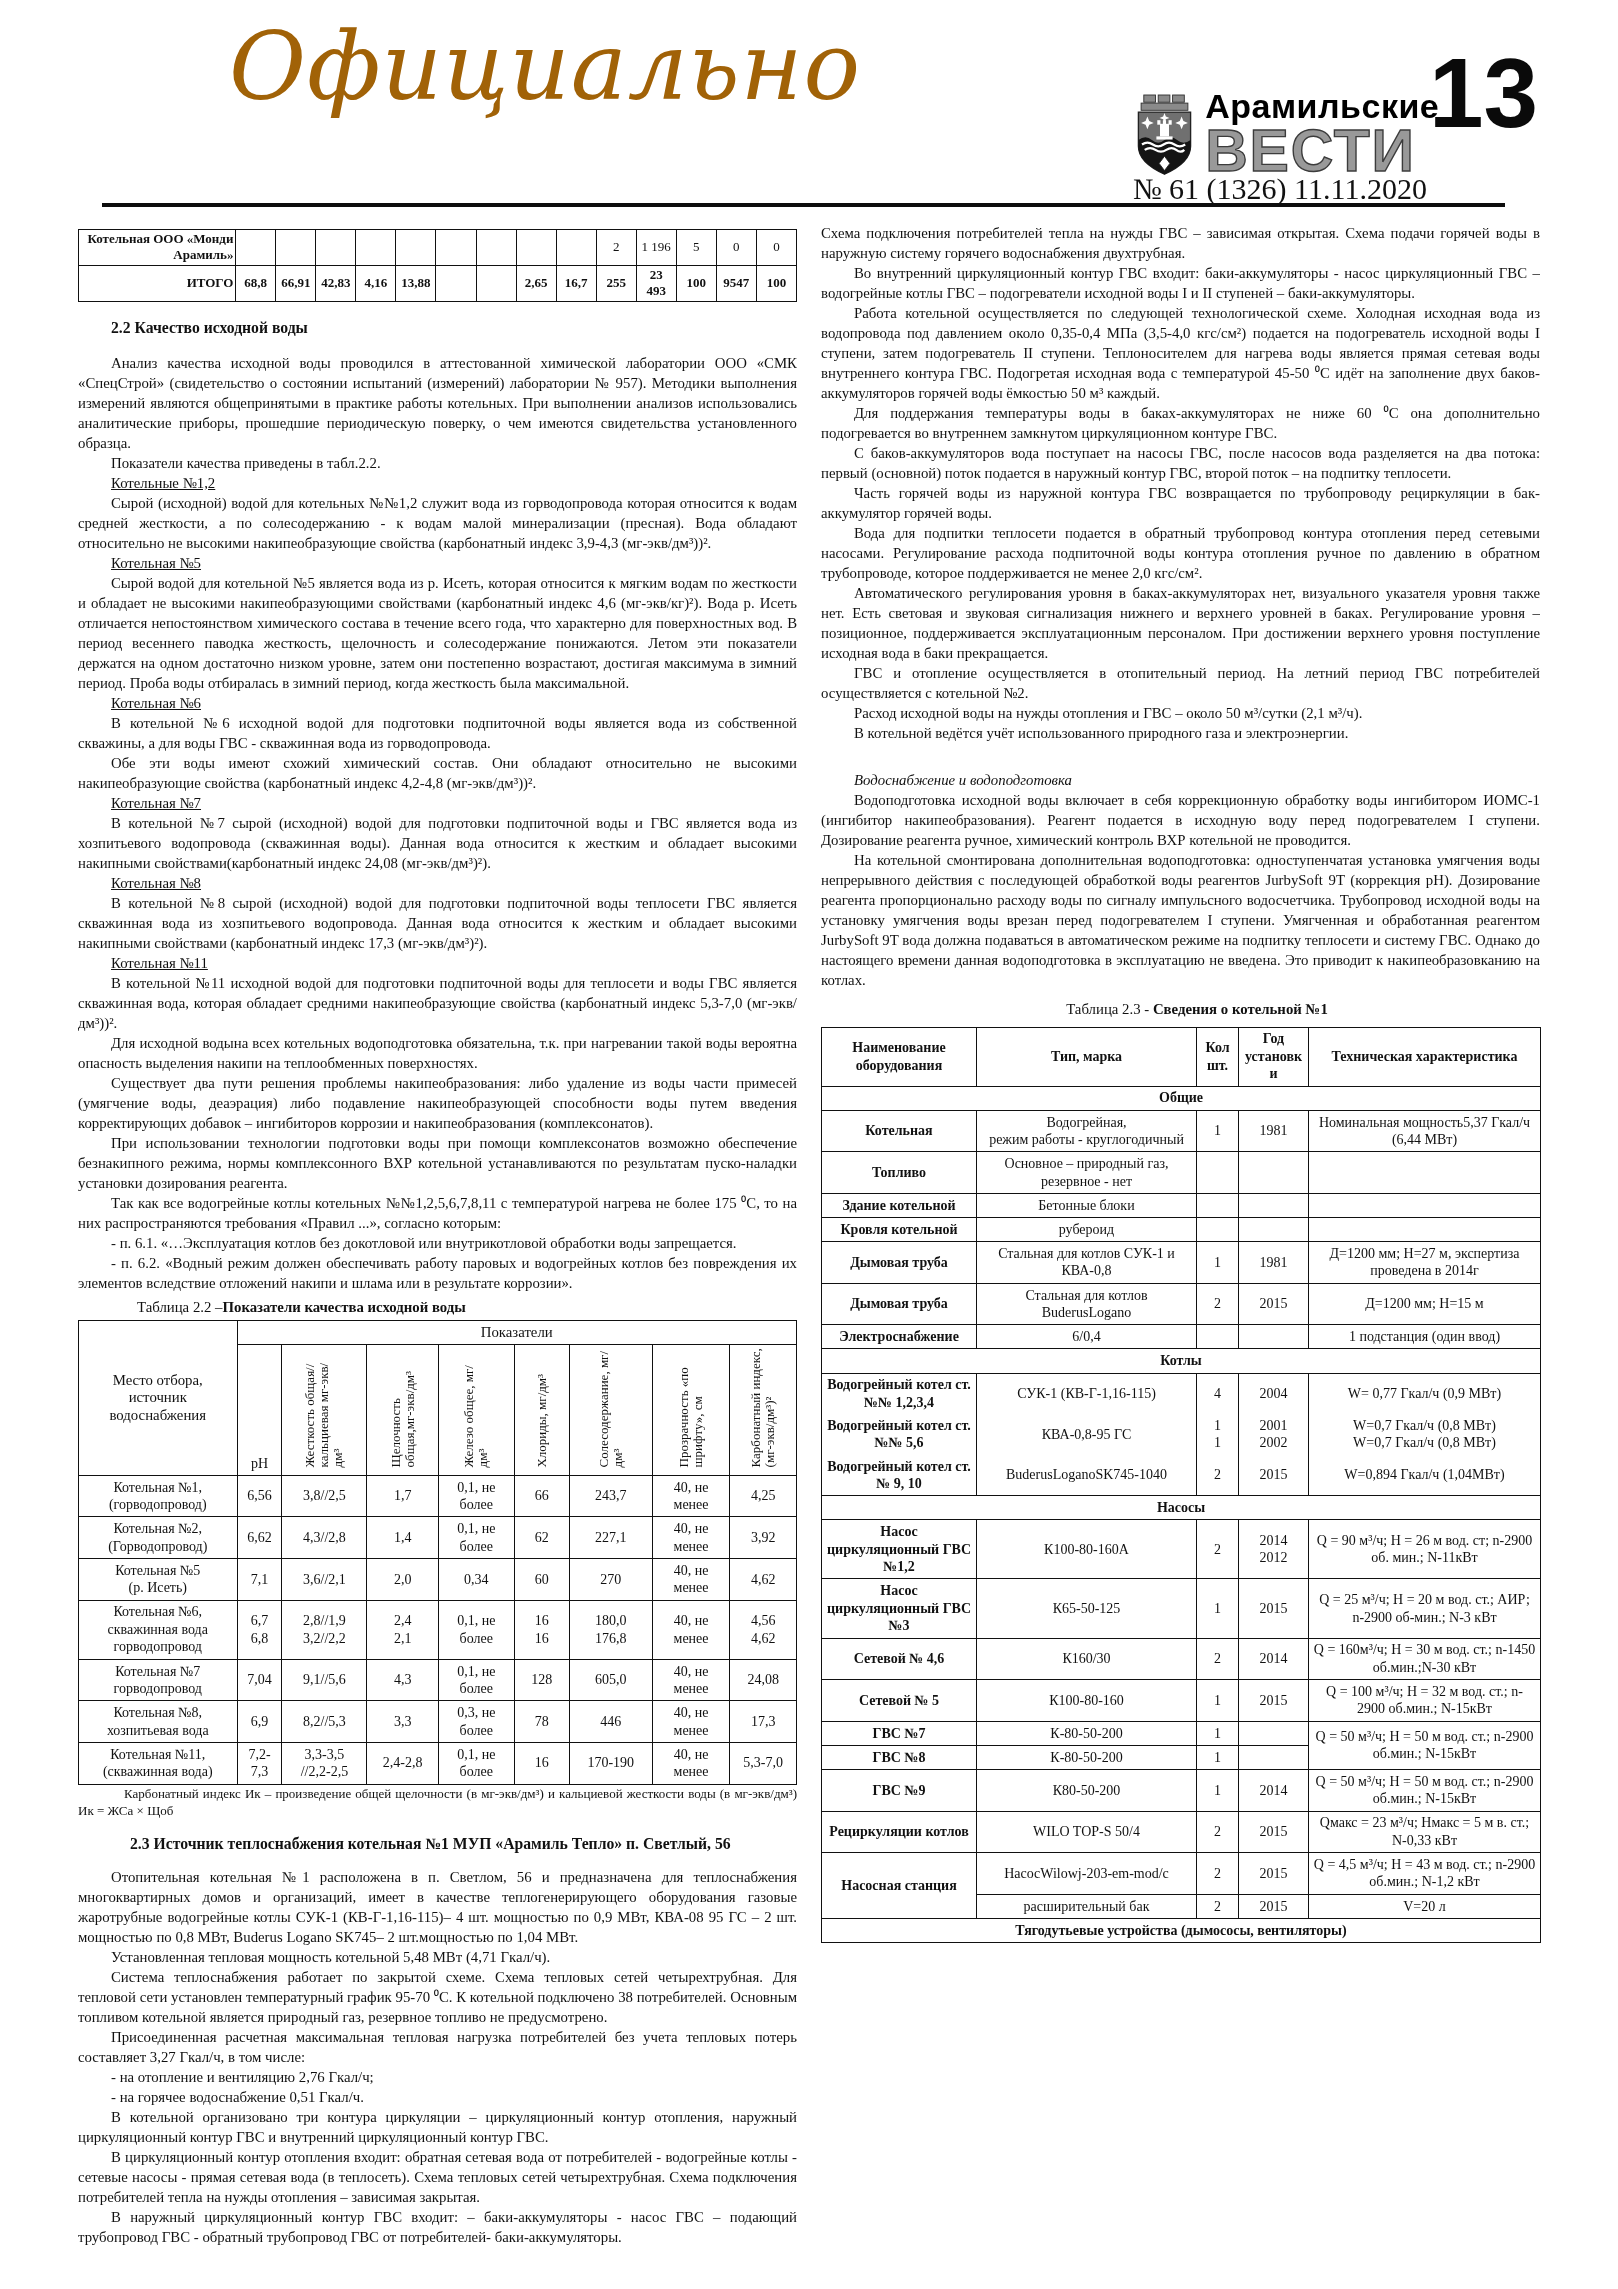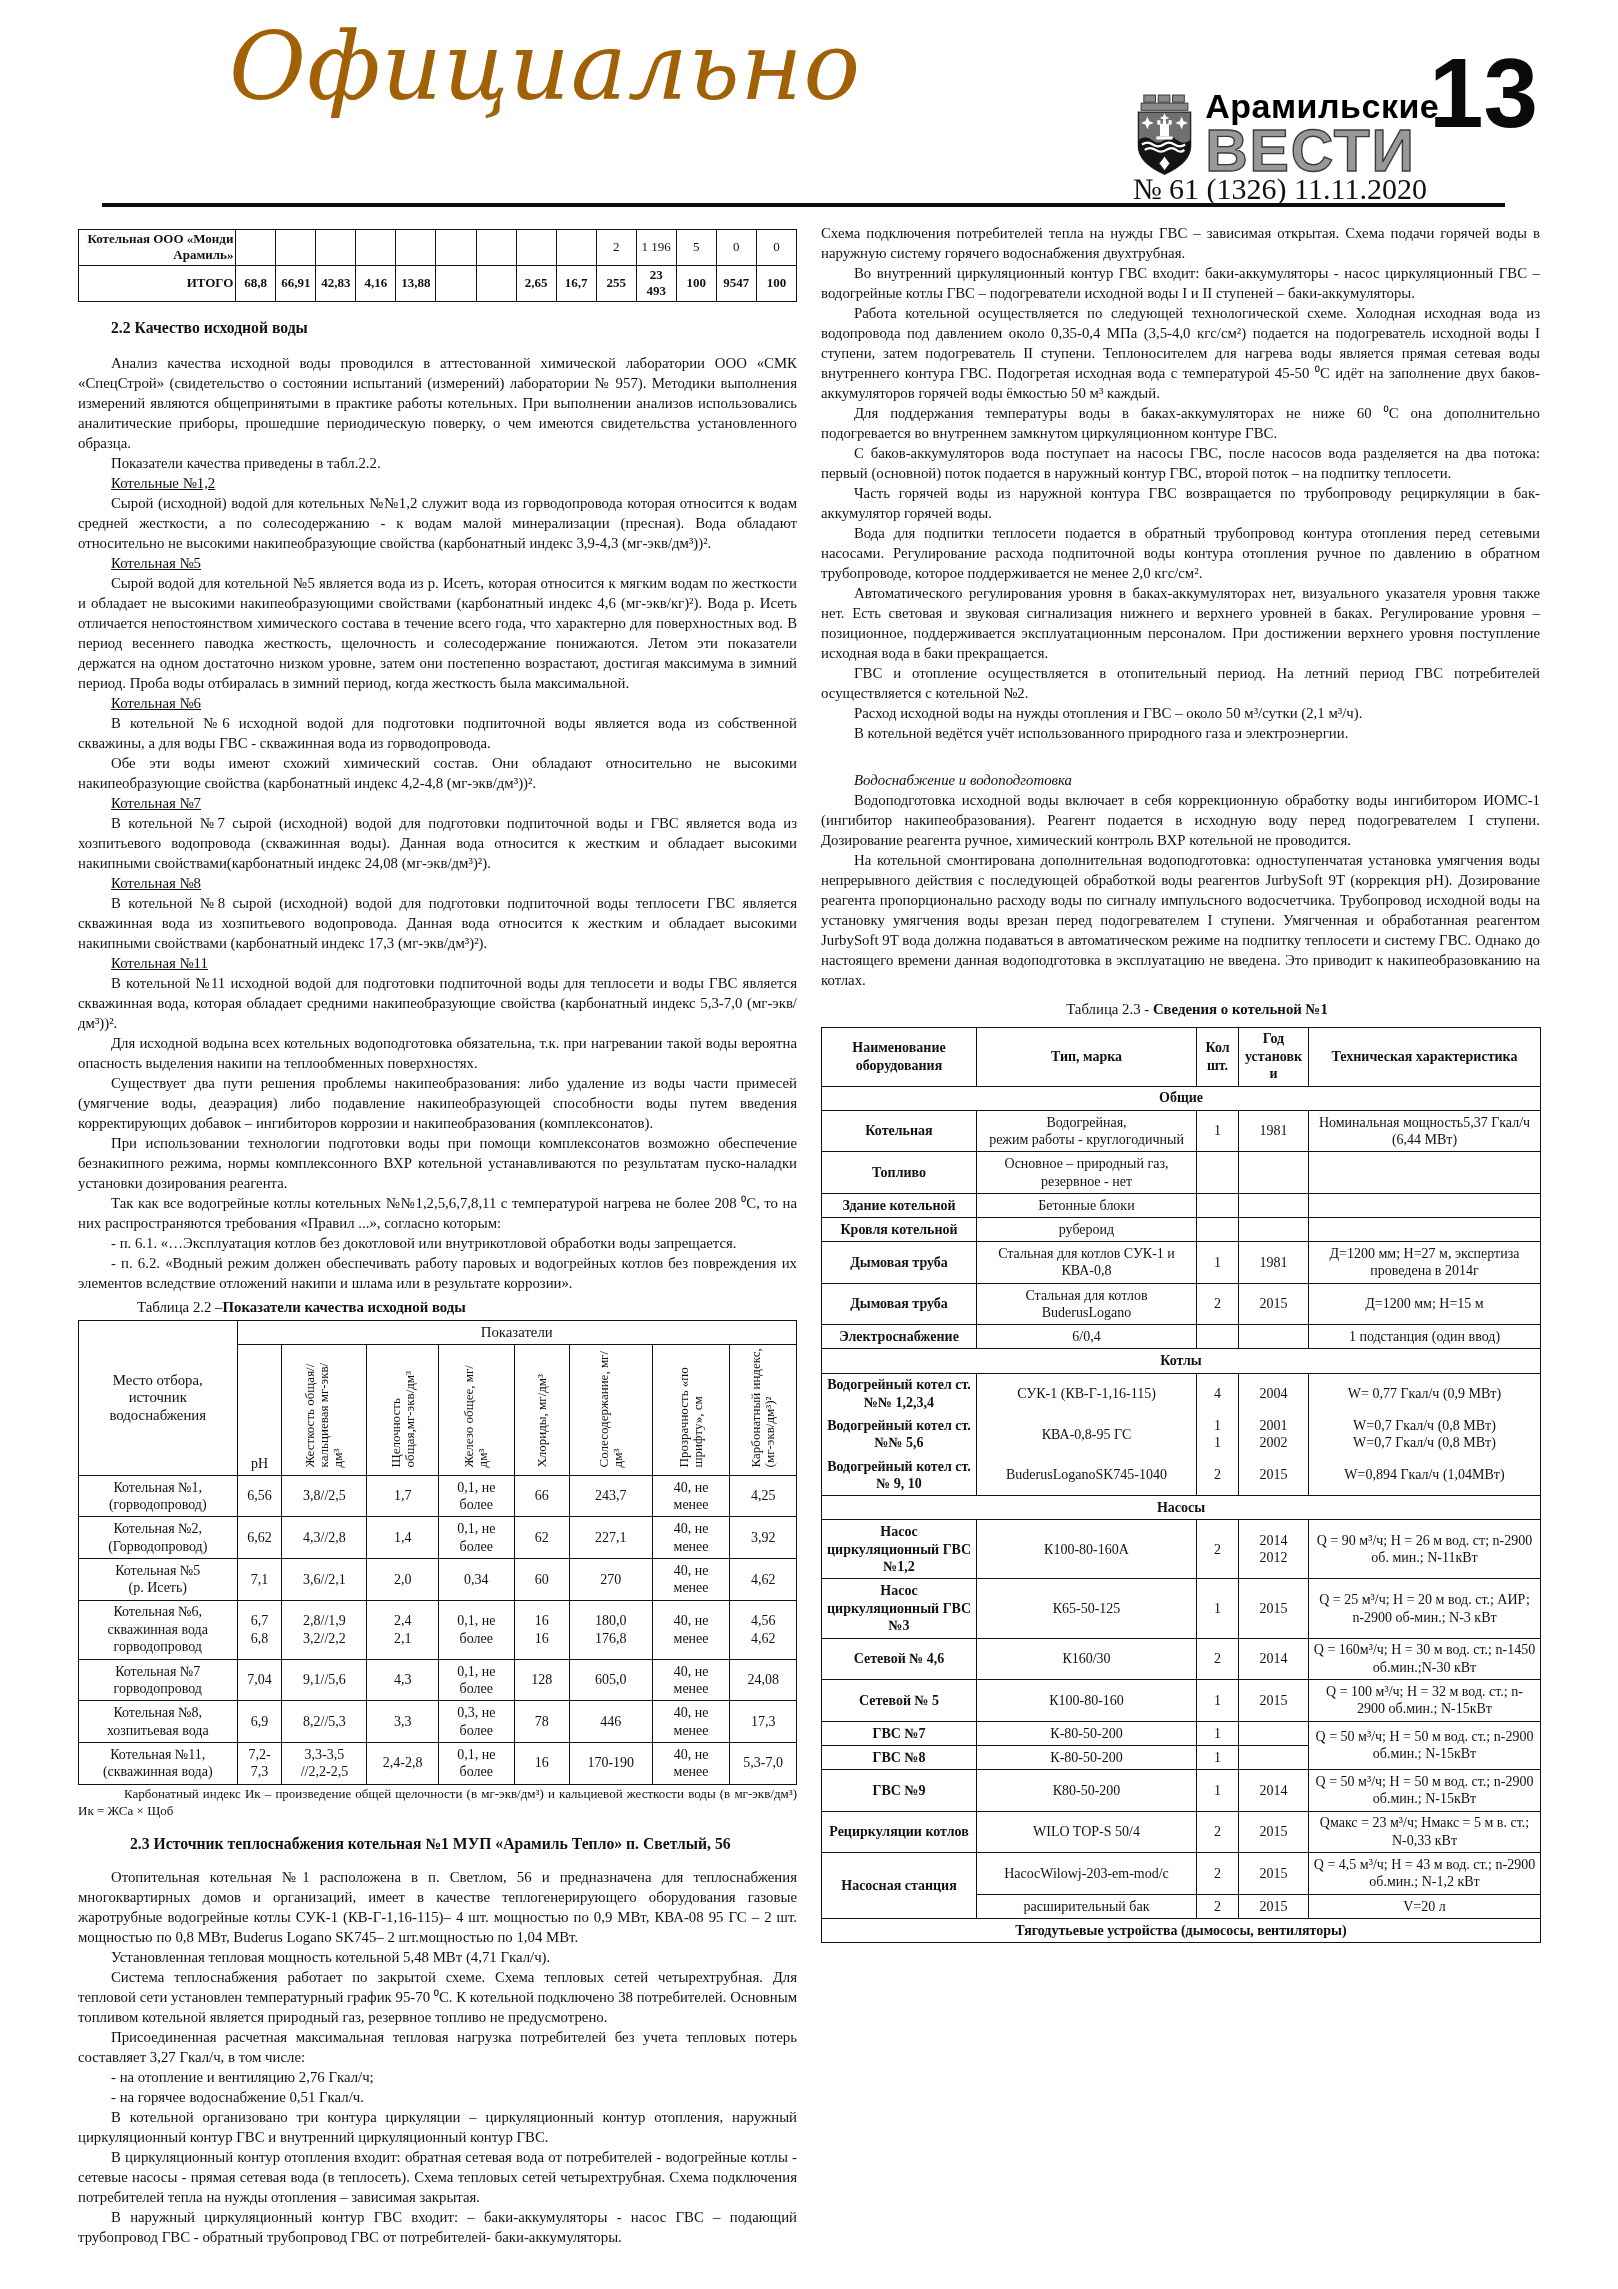--- a/index.html
+++ b/index.html
@@ -167,21 +167,21 @@
         <p class="para" data-name="paragraph">Обе эти воды имеют схожий химический состав. Они обладают относительно не высокими накипеобразующие свойства (карбонатный индекс 4,2-4,8 (мг-экв/дм³))².</p>
         <p class="para u" data-name="paragraph">Котельная №7</p>
         <p class="para" data-name="paragraph">В котельной №7 сырой (исходной) водой для подготовки подпиточной воды и ГВС является вода из хозпитьевого водопровода (скважинная воды). Данная вода относится к жестким и обладает высокими накипными свойствами(карбонатный индекс 24,08 (мг-экв/дм³)²).</p>
         <p class="para u" data-name="paragraph">Котельная №8</p>
         <p class="para" data-name="paragraph">В котельной №8 сырой (исходной) водой для подготовки подпиточной воды теплосети ГВС является скважинная вода из хозпитьевого водопровода. Данная вода относится к жестким и обладает высокими накипными свойствами (карбонатный индекс 17,3 (мг-экв/дм³)²).</p>
         <p class="para u" data-name="paragraph">Котельная №11</p>
         <p class="para" data-name="paragraph">В котельной №11 исходной водой для подготовки подпиточной воды для теплосети и воды ГВС является скважинная вода, которая обладает средними накипеобразующие свойства (карбонатный индекс 5,3-7,0 (мг-экв/дм³))².</p>
         <p class="para" data-name="paragraph">Для исходной водына всех котельных водоподготовка обязательна, т.к. при нагревании такой воды вероятна опасность выделения накипи на теплообменных поверхностях.</p>
         <p class="para" data-name="paragraph">Существует два пути решения проблемы накипеобразования: либо удаление из воды части примесей (умягчение воды, деаэрация) либо подавление накипеобразующей способности воды путем введения корректирующих добавок – ингибиторов коррозии и накипеобразования (комплексонатов).</p>
         <p class="para" data-name="paragraph">При использовании технологии подготовки воды при помощи комплексонатов возможно обеспечение безнакипного режима, нормы комплексонного ВХР котельной устанавливаются по результатам пуско-наладки установки дозирования реагента.</p>
-        <p class="para" data-name="paragraph">Так как все водогрейные котлы котельных №№1,2,5,6,7,8,11 с температурой нагрева не более 208 ⁰С, то на них распространяются требования «Правил ...», согласно которым:</p>
+        <p class="para" data-name="paragraph">Так как все водогрейные котлы котельных №№1,2,5,6,7,8,11 с температурой нагрева не более 175 ⁰С, то на них распространяются требования «Правил ...», согласно которым:</p>
         <p class="para" data-name="paragraph">- п. 6.1. «…Эксплуатация котлов без докотловой или внутрикотловой обработки воды запрещается.</p>
         <p class="para" data-name="paragraph">- п. 6.2. «Водный режим должен обеспечивать работу паровых и водогрейных котлов без повреждения их элементов вследствие отложений накипи и шлама или в результате коррозии».</p>
         <p class="para cap" data-name="table-2-2-caption"><span data-name="caption-prefix">Таблица 2.2 –</span><b data-name="caption-title">Показатели качества исходной воды</b></p>
       </div>
 
     <table class="t22" data-name="water-quality-table">
       <colgroup>
         <col style="width:155px">
           <col style="width:44px">
           <col style="width:83px">

